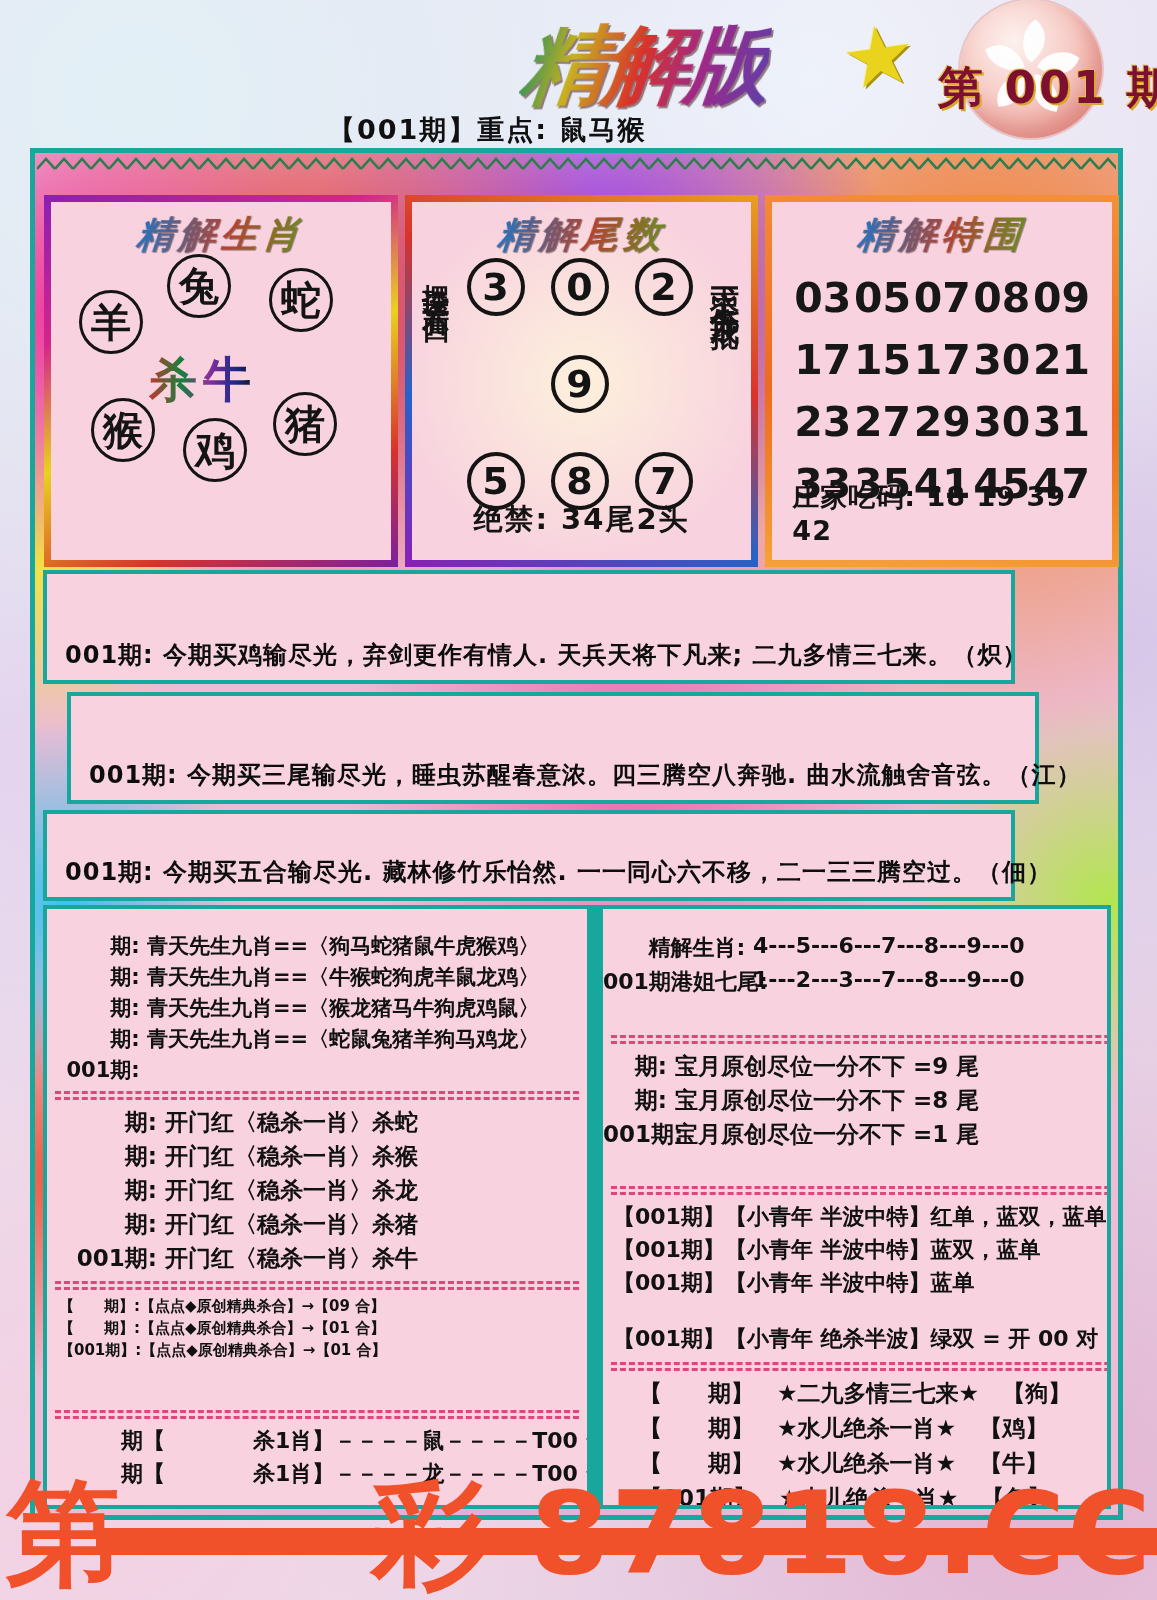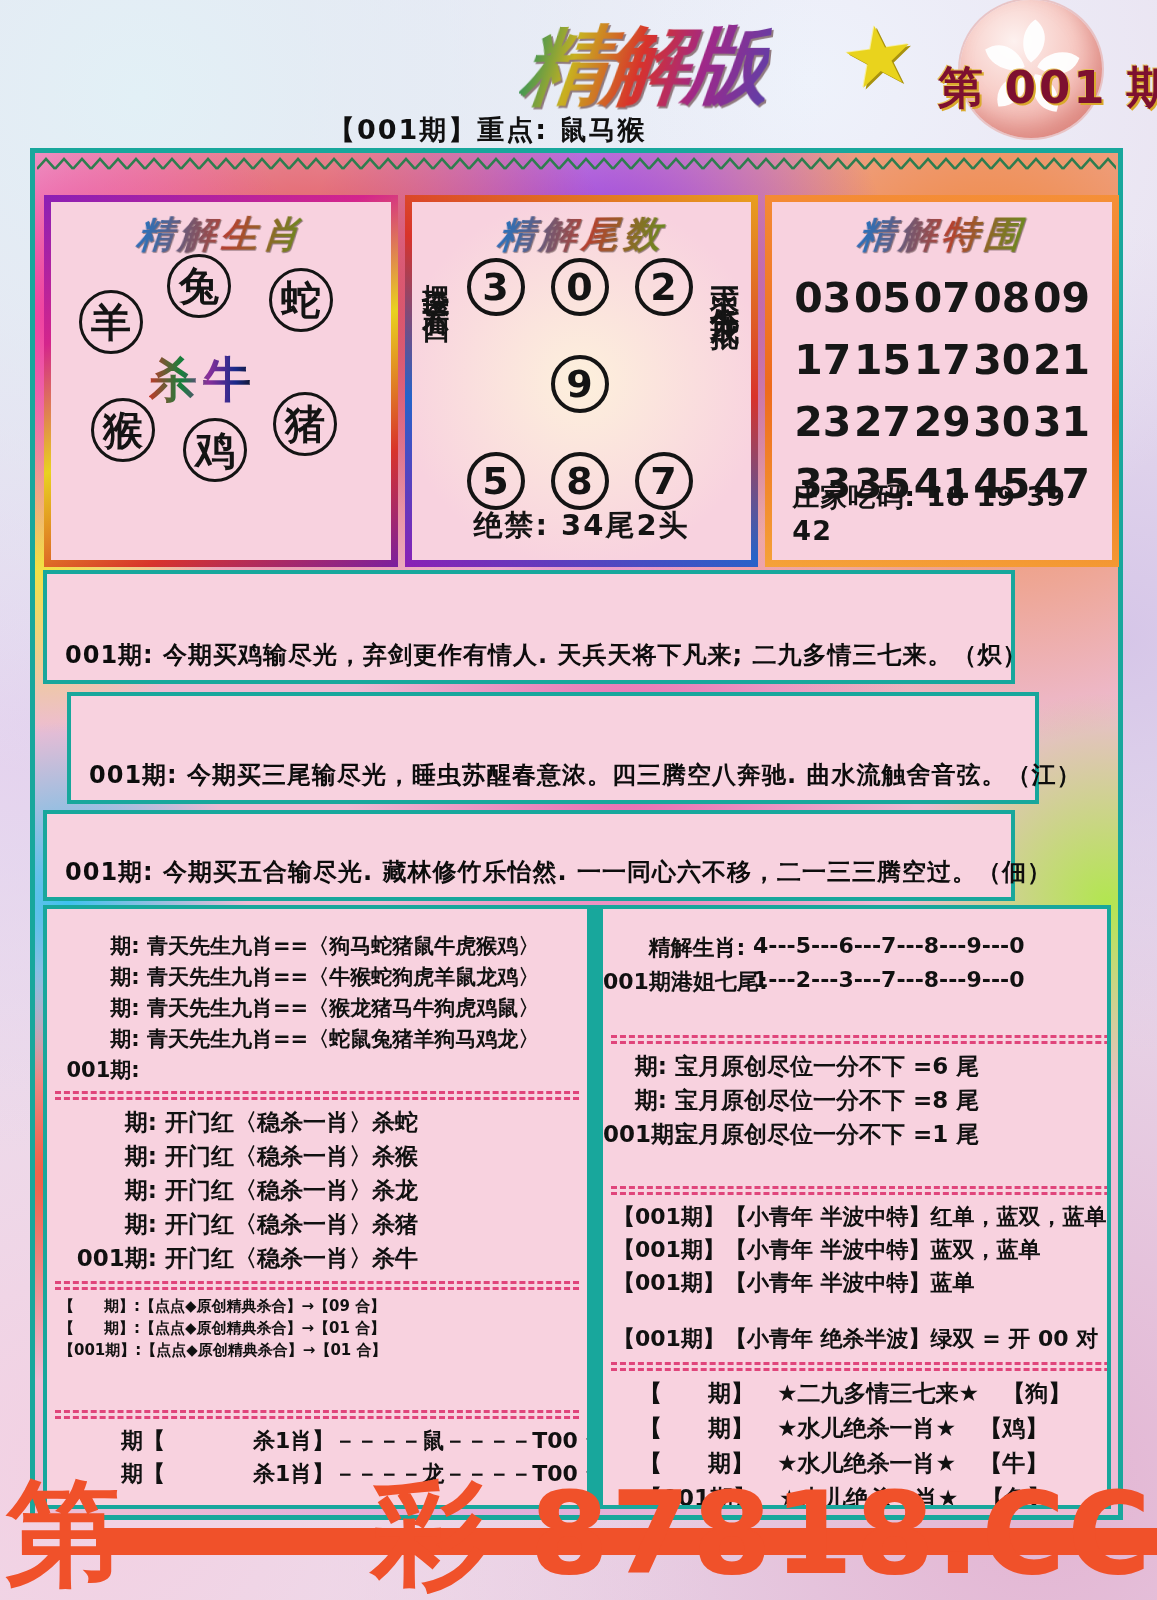--- a/index.html
+++ b/index.html
@@ -72,21 +72,21 @@
     font-size:29px; color:#101010; letter-spacing:2px; border:3px solid #000;
     box-shadow:inset 0 0 0 3px #f8d2df, inset 0 0 0 5px #000; background:#f8d2df; }
 
   .tail-body { position:absolute; top:52px; bottom:46px; left:6px; right:6px; display:flex; }
   .vtext { writing-mode:vertical-rl; text-orientation:upright; font-size:27px; color:#141414;
     letter-spacing:6px; display:flex; align-items:center; padding-top:8px; }
   .tail-mid { flex:1; display:flex; flex-direction:column; justify-content:space-between; padding:4px 2px; }
   .trow { display:flex; justify-content:center; gap:26px; }
   .ncirc { width:58px; height:58px; border:4px solid #141414; border-radius:50%;
     display:flex; align-items:center; justify-content:center; font-size:38px; color:#141414; }
-  .tfooter { position:absolute; bottom:14px; left:0; right:0; text-align:center; font-size:29px; color:#141414; letter-spacing:2px; }
+  .tfooter { position:absolute; bottom:20px; left:0; right:0; text-align:center; font-size:29px; color:#141414; letter-spacing:2px; }
 
   .spec-rows { position:absolute; top:72px; left:22px; right:22px; }
   .srow { display:flex; justify-content:space-between; font-size:41px; color:#171717; margin-bottom:14px; }
   .sfooter { position:absolute; bottom:14px; left:20px; font-size:27px; color:#141414; letter-spacing:1px; }
 
   
   .verse { position:absolute; left:8px; width:972px; border:4px solid #18a79c; background:#f8d2df;
     display:flex; align-items:flex-end; padding:10px 16px 9px 18px; font-size:24px; color:#0d0d0d;
     letter-spacing:1px; white-space:nowrap; }
   .v1 { top:417px; height:114px; }
@@ -271,21 +271,21 @@
 
       <div class="vdiv"></div>
 
       <div class="rcol">
         <div class="gang">
           <div class="ln"><span class="pfx">精解生肖: </span><span>4---5---6---7---8---9---0</span></div>
           <div class="ln"><span class="pfx">001期港姐七尾: </span><span>1---2---3---7---8---9---0</span></div>
         </div>
         <div class="divd" style="margin-top:38px;"></div>
         <div class="bao">
-          <div class="ln"><span class="pfx">期: </span><span>宝月原创尽位一分不下 =6 尾</span></div>
+          <div class="ln"><span class="pfx">期: </span><span>宝月原创尽位一分不下 =9 尾</span></div>
           <div class="ln"><span class="pfx">期: </span><span>宝月原创尽位一分不下 =8 尾</span></div>
           <div class="ln"><span class="pfx">001期: </span><span>宝月原创尽位一分不下 =1 尾</span></div>
         </div>
         <div class="divd" style="margin-top:36px;"></div>
         <div class="qn">
           <div class="ln">【001期】【小青年 半波中特】红单，蓝双，蓝单 === 开</div>
           <div class="ln">【001期】【小青年 半波中特】蓝双，蓝单</div>
           <div class="ln">【001期】【小青年 半波中特】蓝单</div>
           <div class="ln" style="margin-top:26px;">【001期】【小青年 绝杀半波】绿双 = 开 00 对</div>
         </div>

